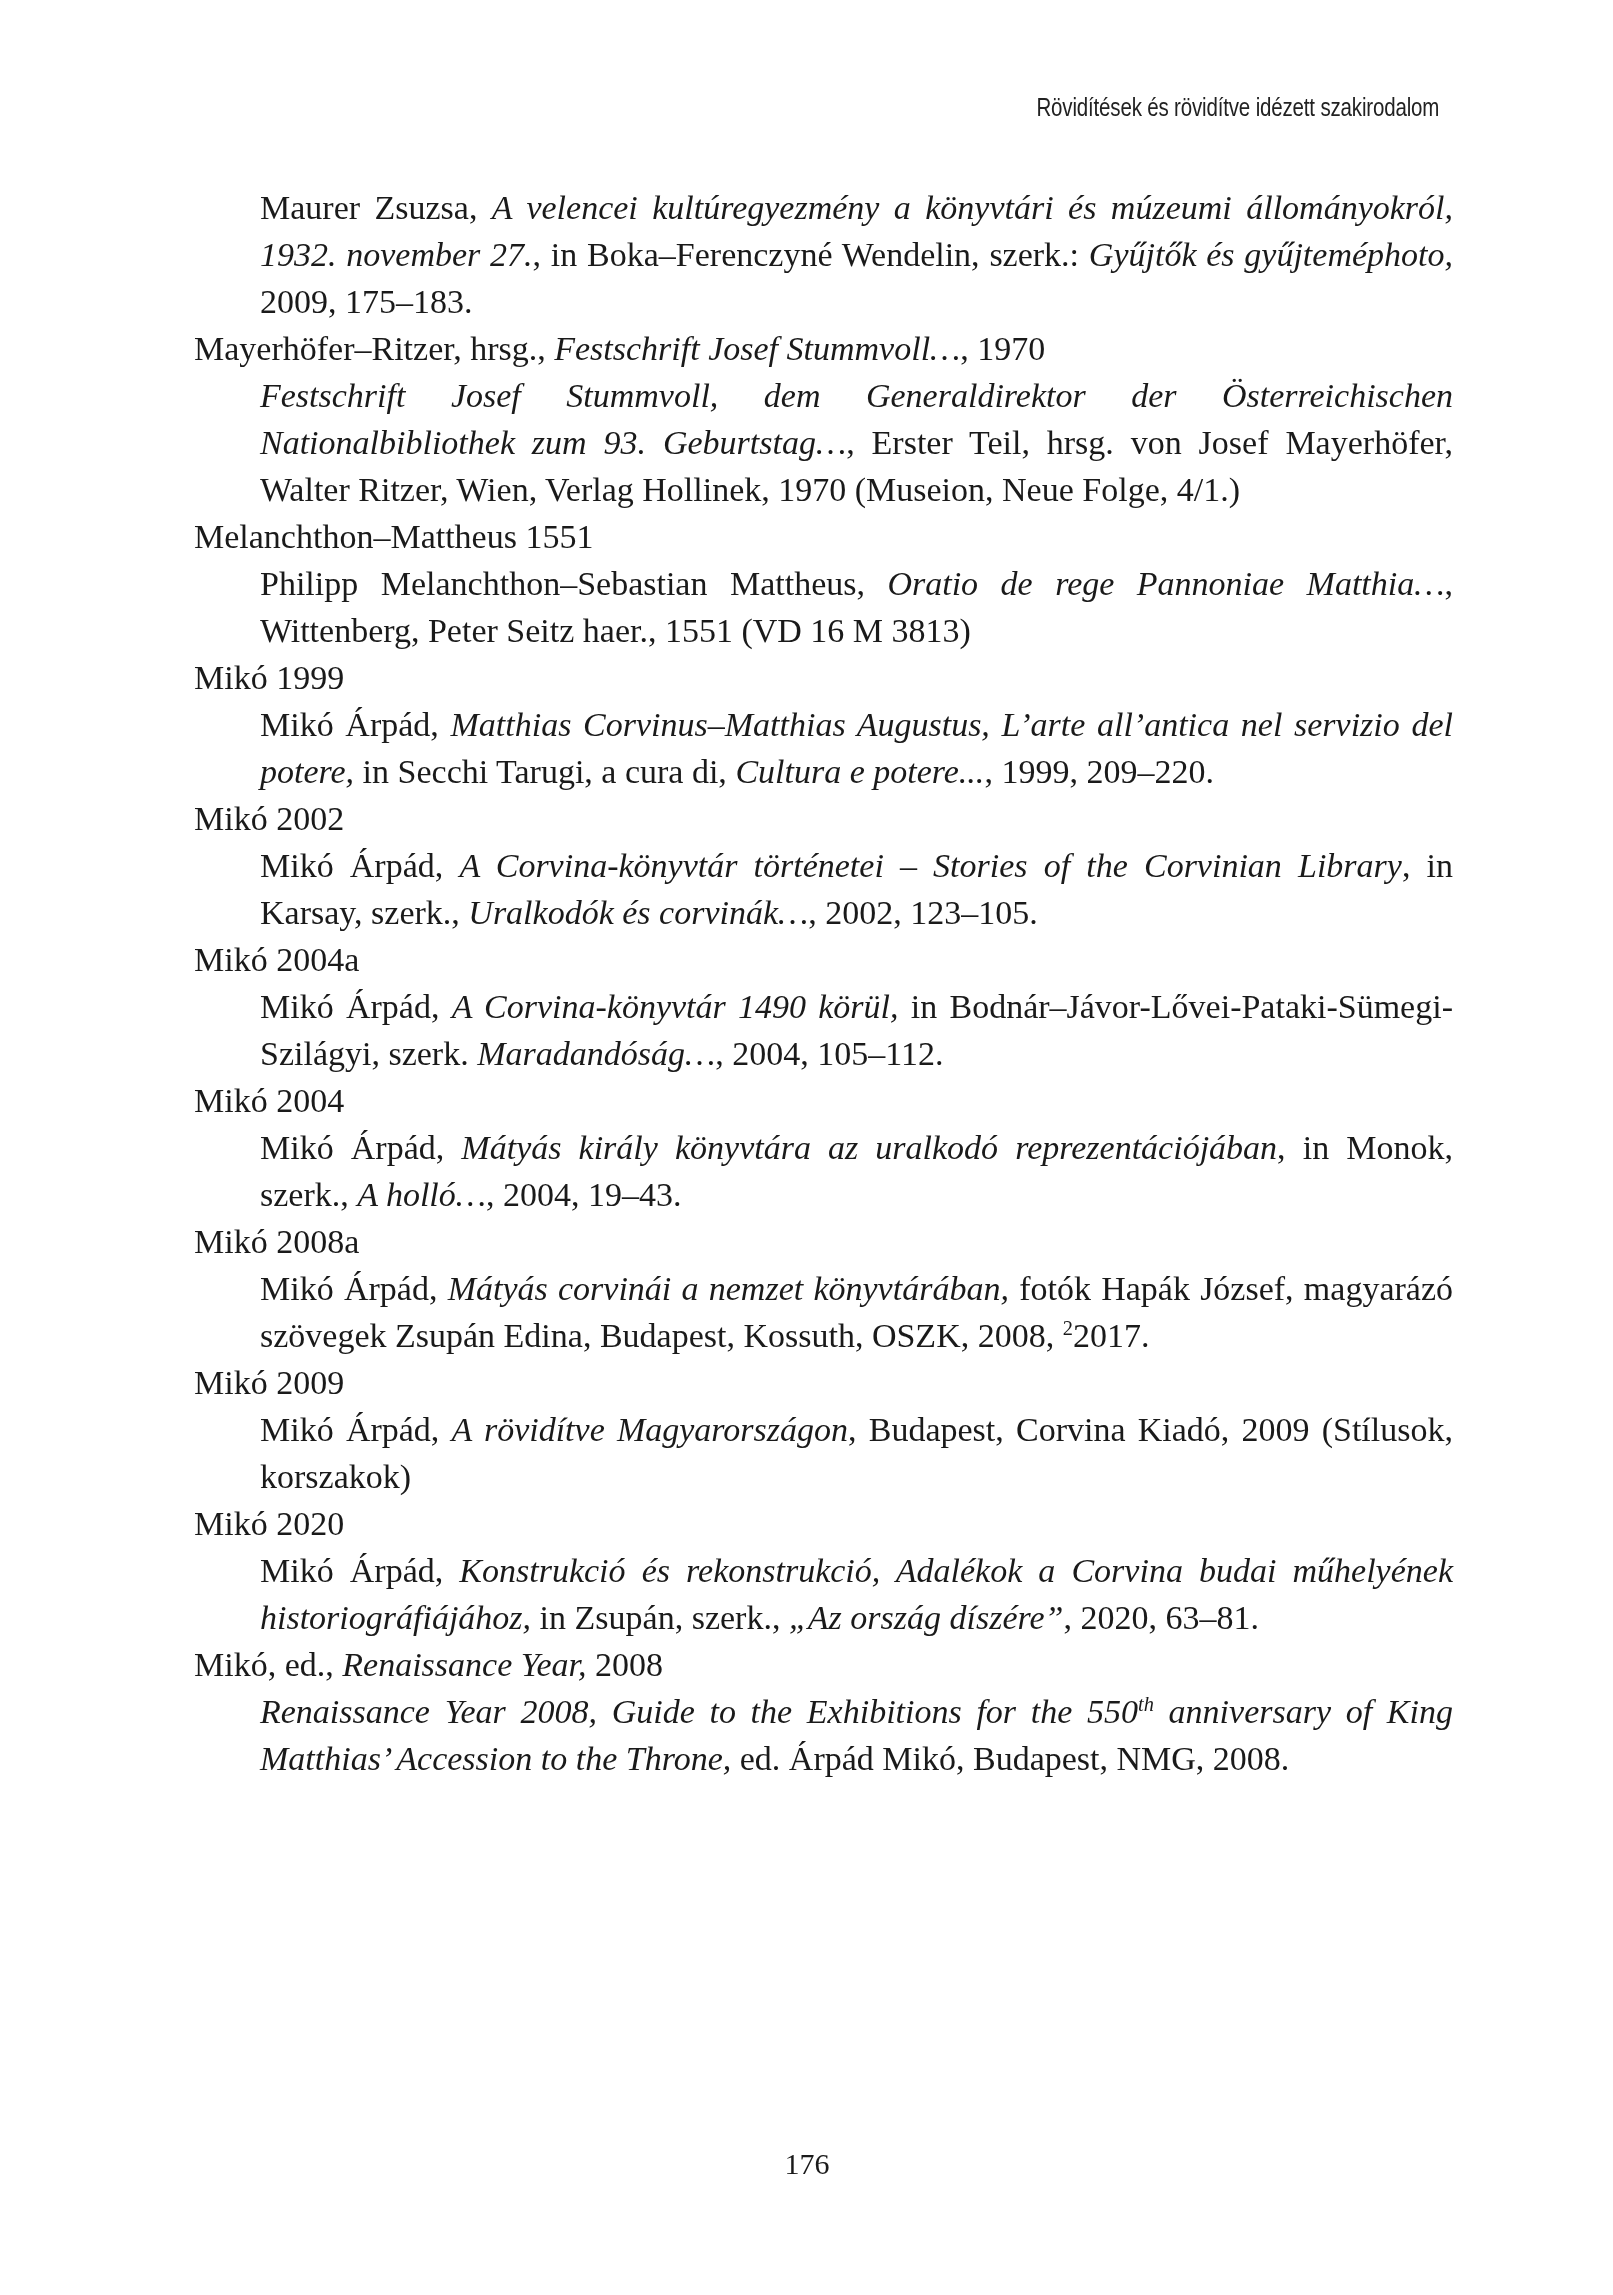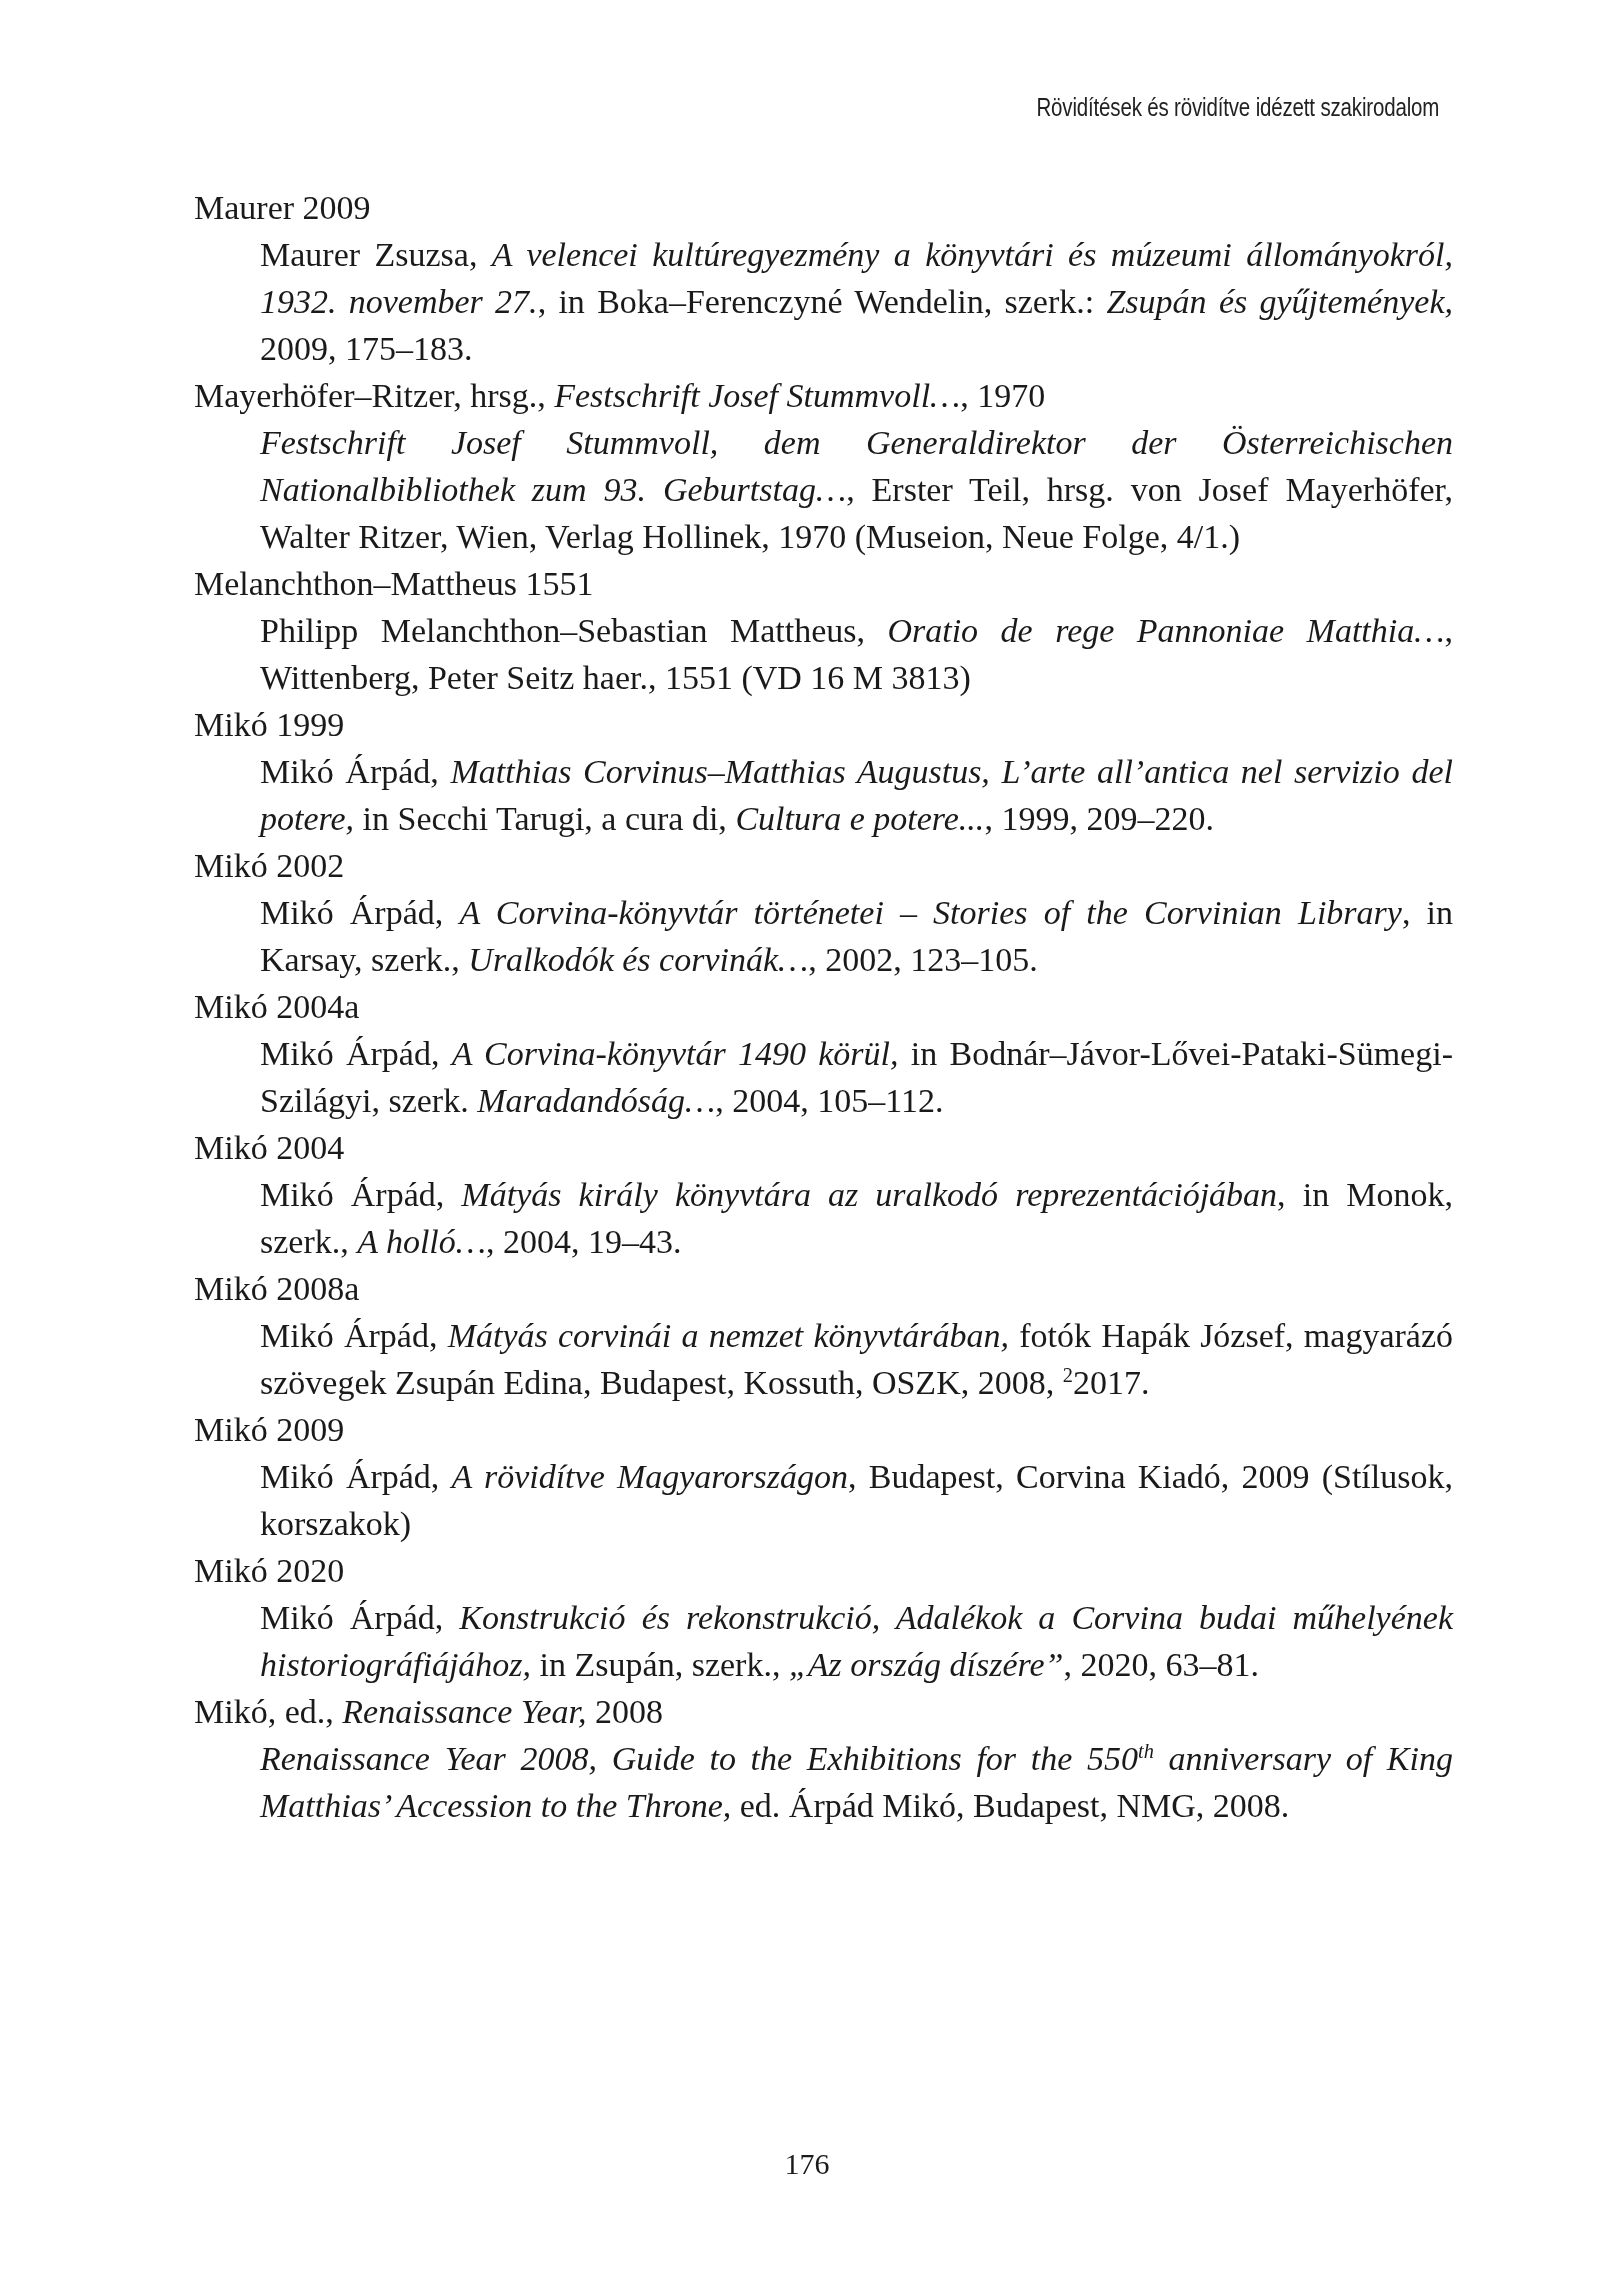--- a/index.html
+++ b/index.html
@@ -24,22 +24,21 @@
       font-family: "Liberation Serif", serif; font-size: 30px; color: #1a1a1a;
     }
   </style>
 </head>
 <body>
 
 <div class="running-header">Rövidítések és rövidítve idézett szakirodalom</div>
 
 <div class="content" id="bib">
     <div>
-      <p class="entry-key"><span>Maurer 2009</span></p>
-      <p class="entry-body"><span>Maurer Zsuzsa, </span><span class="it">A velencei kultúregyezmény a könyvtári és múzeumi állományokról, 1932. november 27.</span><span>, in Boka–Ferenczyné Wendelin, szerk.: </span><span class="it">Zsupán és gyűjtemé­nyek,</span><span> 2009, 175–183.</span></p>
+      <p class="entry-body"><span>Maurer Zsuzsa, </span><span class="it">A velencei kultúregyezmény a könyvtári és múzeumi állományokról, 1932. november 27.</span><span>, in Boka–Ferenczyné Wendelin, szerk.: </span><span class="it">Gyűjtők és gyűjtemé­photo,</span><span> 2009, 175–183.</span></p>
     </div>
     <div>
       <p class="entry-key"><span>Mayerhöfer–Ritzer, hrsg., </span><span class="it">Festschrift Josef Stummvoll…</span><span>, 1970</span></p>
       <p class="entry-body"><span class="it">Festschrift Josef Stummvoll, dem Generaldirektor der Österreichischen Nationalbibliothek zum 93. Geburtstag…</span><span>, Erster Teil, hrsg. von Josef Mayerhöfer, Walter Ritzer, Wien, Verlag Hollinek, 1970 (Museion, Neue Folge, 4/1.)</span></p>
     </div>
     <div>
       <p class="entry-key"><span>Melanchthon–Mattheus 1551</span></p>
       <p class="entry-body"><span>Philipp Melanchthon–Sebastian Mattheus, </span><span class="it">Oratio de rege Pannoniae Matthia…</span><span>, Wittenberg, Peter Seitz haer., 1551 (VD 16 M 3813)</span></p>
     </div>
     <div>

